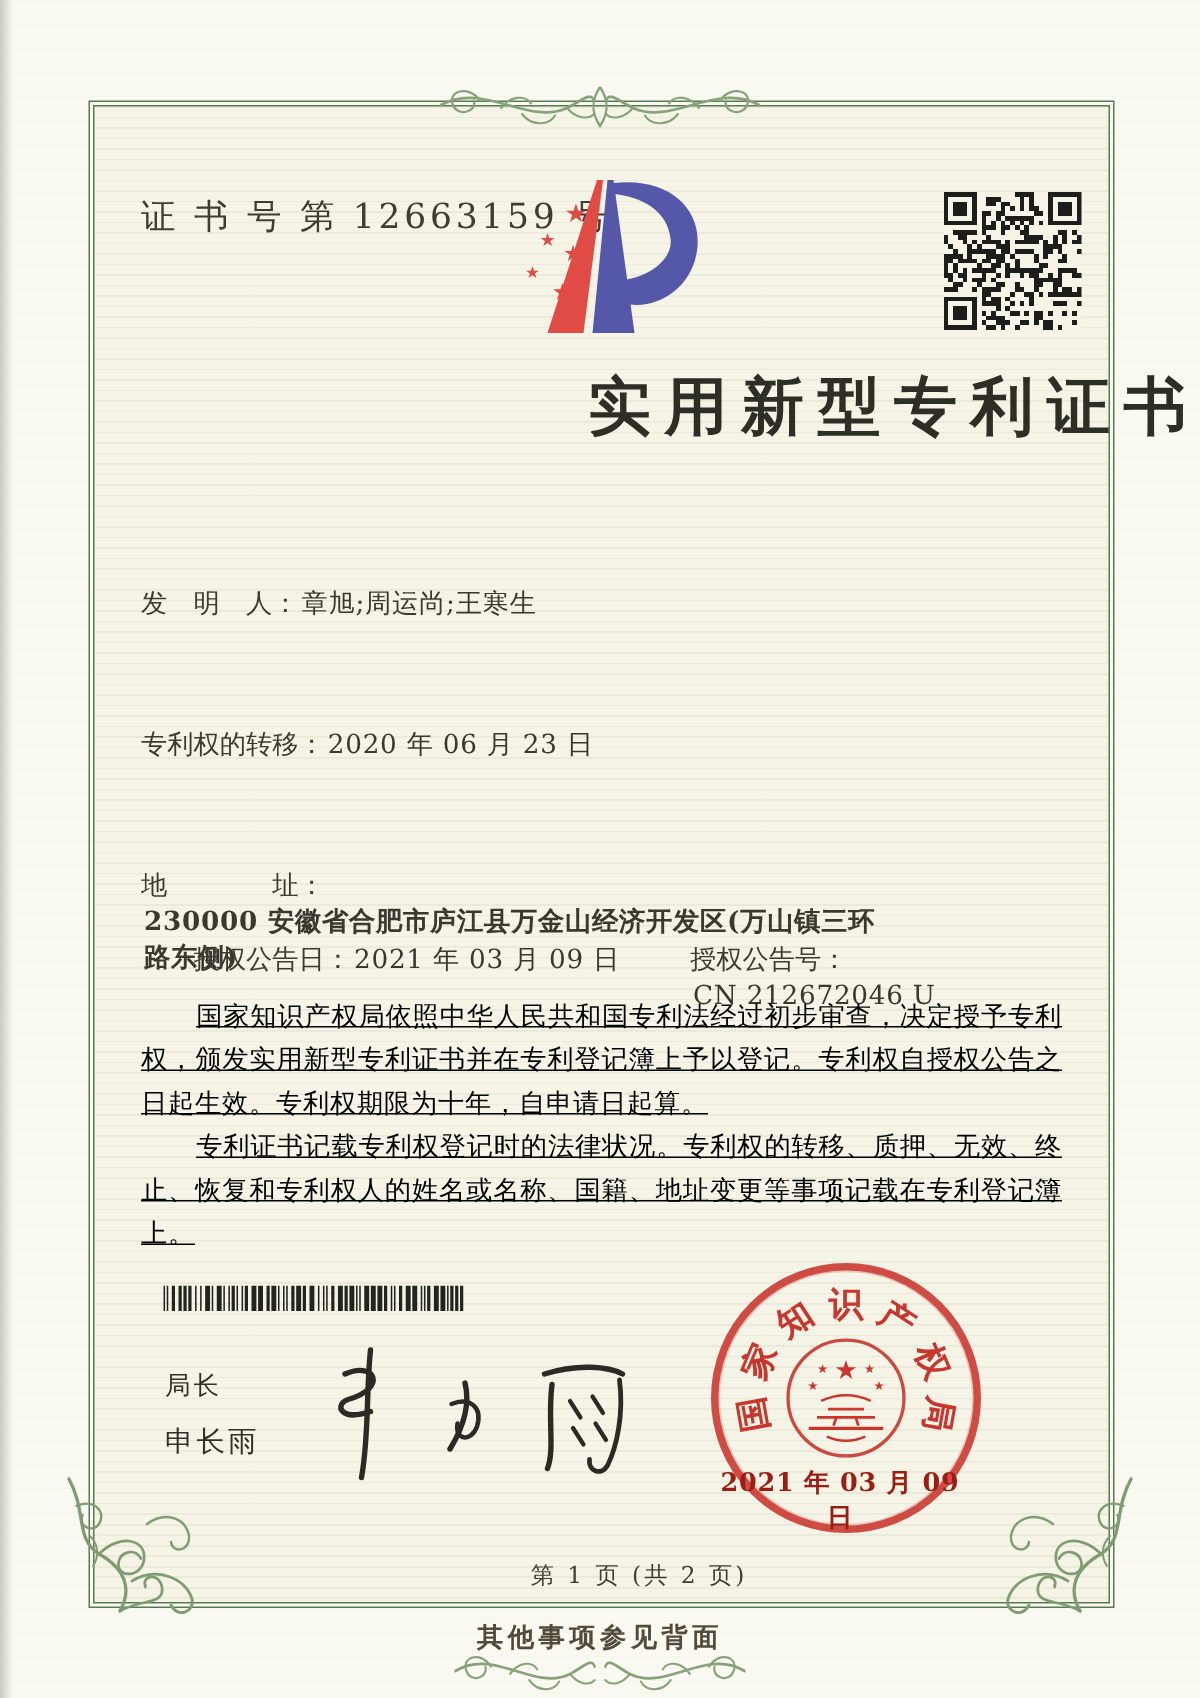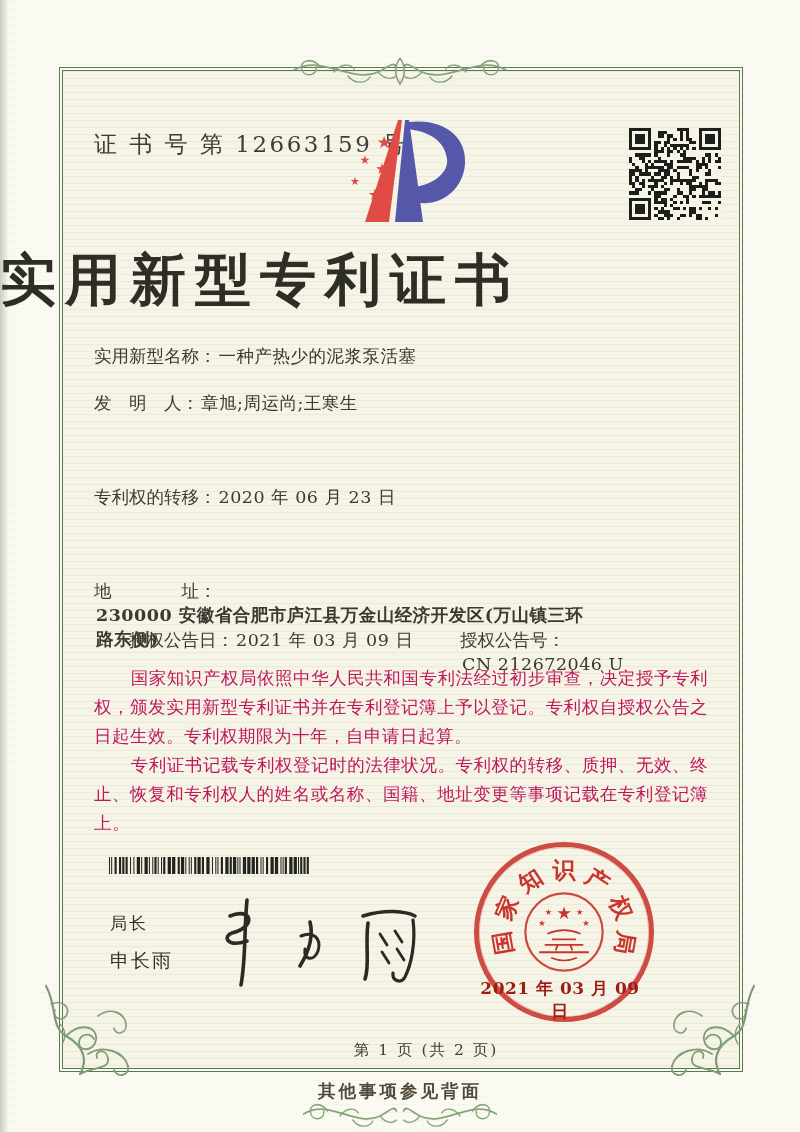--- a/index.html
+++ b/index.html
@@ -33,37 +33,38 @@
   .outer-texture{
     position:absolute;inset:0;
     background:repeating-linear-gradient(180deg,rgba(128,152,112,0.05) 0 1px,rgba(0,0,0,0) 1px 8px);
     pointer-events:none;
   }
   .abs{position:absolute;}
   .cert-number{
     left:94px;top:129px;font-size:23px;letter-spacing:2.5px;color:#3e3c33;
   }
   .title{
-    left:0;top:243px;width:100%;text-align:left;
-    font-size:56px;font-weight:700;letter-spacing:9px;color:#2e2d26;
+    left:0;top:243px;width:100%;text-align:right;
+    font-size:42px;font-weight:700;letter-spacing:9px;color:#2e2d26;
   }
   .field-row{left:94px;width:620px;font-size:17.5px;line-height:24px;}
   .flabel{
     display:inline-block;vertical-align:top;color:#3d3b31;white-space:pre;
   }
   .fvalue{
     display:inline-block;vertical-align:top;color:#3a382f;margin-left:2px;letter-spacing:0.5px;
   }
   .fvalue.addr{width:498px;font-weight:bold;}
   .grant-pair{display:inline-block;vertical-align:top;margin-left:35px;}
   .grant-pair.second{position:absolute;left:331px;top:0;}
   .paragraphs{
     left:94px;top:664px;width:614px;
-    font-size:17.5px;line-height:29px;letter-spacing:0.5px;color:#be185d;
+    font-size:17.5px;line-height:29px;letter-spacing:0.5px;color:#000000;
     text-align:justify;
+    text-decoration:underline;
   }
   .paragraphs p{margin:0;text-indent:2.1em;}
   .officials{font-family:"DejaVu Sans","Liberation Sans",sans-serif;color:#32302a;}
   .official-title{left:110px;top:912px;font-size:17px;letter-spacing:2px;}
   .official-name{left:110px;top:948px;font-size:19px;letter-spacing:2px;}
   .seal{
     left:474px;top:842px;width:170px;height:170px;border-radius:50%;
     border:5px solid rgba(203,58,50,0.9);
     box-shadow:0 0 0 1px rgba(203,58,50,0.25) inset;
   }
@@ -441,23 +442,20 @@
       <rect x="27" y="27" width="1" height="1" fill="#1d1d1b"></rect>
       <rect x="9" y="28" width="1" height="1" fill="#1d1d1b"></rect>
       <rect x="10" y="28" width="1" height="1" fill="#1d1d1b"></rect>
       <rect x="12" y="28" width="1" height="1" fill="#1d1d1b"></rect>
       <rect x="15" y="28" width="1" height="1" fill="#1d1d1b"></rect>
       <rect x="21" y="28" width="1" height="1" fill="#1d1d1b"></rect>
       <rect x="22" y="28" width="1" height="1" fill="#1d1d1b"></rect>
       <rect x="24" y="28" width="1" height="1" fill="#1d1d1b"></rect>
     </svg>
 
-  <div class="abs field-row" style="top:344px">
-    <span class="flabel">实用新型名称：</span><span class="fvalue">一种产热少的泥浆泵活塞</span>
-  </div>
   <div class="abs field-row" style="top:391px">
     <span class="flabel">发　明　人：</span><span class="fvalue">章旭;周运尚;王寒生</span>
   </div>
   <div class="abs field-row" style="top:485px">
     <span class="flabel">专利权的转移：</span><span class="fvalue">2020 年 06 月 23 日</span>
   </div>
   <div class="abs field-row" style="top:579px">
     <span class="flabel">地　　　　址：</span><span class="fvalue addr">230000 安徽省合肥市庐江县万金山经济开发区(万山镇三环路东侧)</span>
   </div>
   <div class="abs field-row" style="top:628px">

